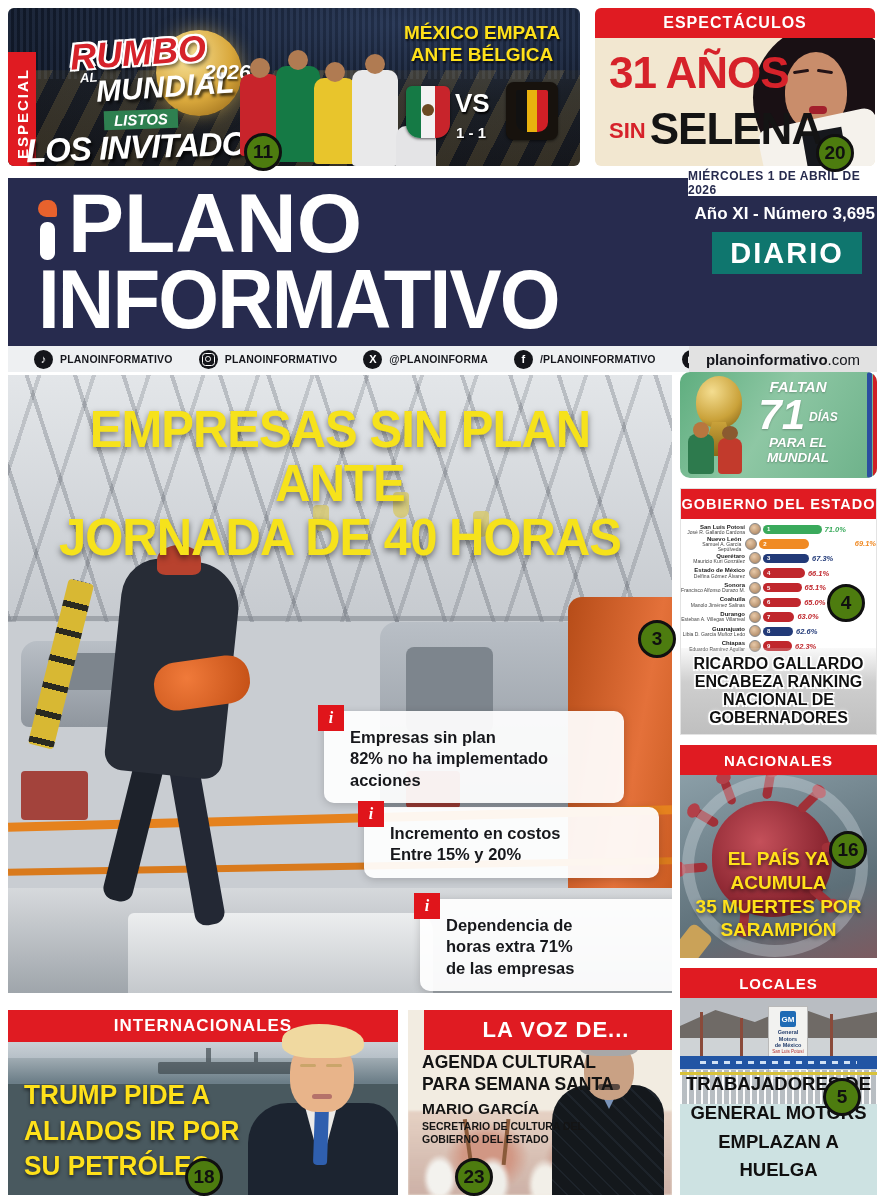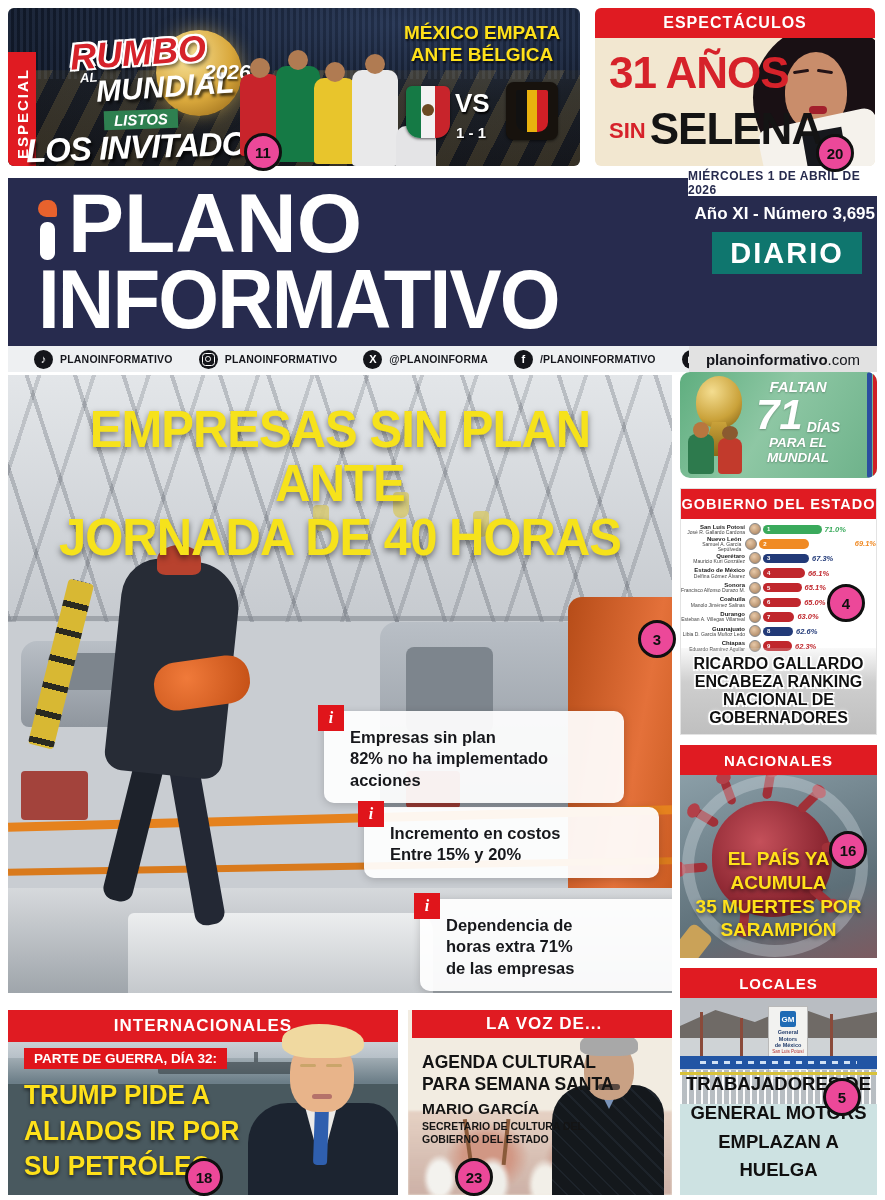--- a/index.html
+++ b/index.html
@@ -1,18 +1,18 @@
 <!DOCTYPE html>
 <html><head>
 <meta charset="utf-8">
 <style>
   html,body{margin:0;padding:0}
   body{width:885px;height:1200px;position:relative;background:#fff;font-family:"Liberation Sans",sans-serif;overflow:hidden}
   .abs{position:absolute}
-  .pnum{position:absolute;width:38px;height:38px;border-radius:50%;background:#ec4899;border:3px solid #101010;box-sizing:border-box;display:flex;align-items:center;justify-content:center;font-weight:900;font-size:15px;color:#101010;z-index:30}
+  .pnum{position:absolute;width:38px;height:38px;border-radius:50%;background:#4d7c0f;border:3px solid #101010;box-sizing:border-box;display:flex;align-items:center;justify-content:center;font-weight:900;font-size:19px;color:#101010;z-index:30}
   .redbar{background:#e01b22;color:#fff;font-weight:900;display:flex;align-items:center;justify-content:center;letter-spacing:1px}
   .pre{white-space:pre-line}
 
   
   .banL{left:8px;top:8px;width:572px;height:158px;border-radius:6px;overflow:hidden;
     background:radial-gradient(120% 90% at 70% 10%,#24324e 0%,#101827 55%,#0a0f1b 100%)}
   .banL .pitchglow{position:absolute;left:0;bottom:0;width:100%;height:55%;
     background:repeating-linear-gradient(100deg,rgba(201,162,74,.28) 0 14px,rgba(120,95,40,.12) 14px 28px);
     transform:skewX(-18deg) scale(1.2);opacity:.8}
   .banL .crowd{position:absolute;left:0;top:0;width:100%;height:45%;
@@ -120,21 +120,21 @@
   
   .wc{left:680px;top:372px;width:197px;height:106px;border-radius:10px;overflow:hidden;
     background:linear-gradient(120deg,#5fae7f,#8ec7a4 45%,#6cb189)}
   .wc .sb{position:absolute;right:5px;top:0;width:5px;height:100%;background:#2b4ea0;border-radius:3px}
   .wc .sr{position:absolute;right:0;top:0;width:4px;height:100%;background:#d01f26;border-radius:3px}
   .wc-txt{position:absolute;left:54px;top:6px;width:128px;text-align:center;color:#fff;font-style:italic;font-weight:900;
     text-shadow:0 1px 2px rgba(0,0,0,.25)}
   .wc-faltan{font-size:15px}
   .wc-midrow{display:flex;align-items:flex-end;justify-content:center;gap:4px}
   .wc-71{font-size:42px;line-height:.95}
-  .wc-dias{font-size:14px;margin-bottom:0}
+  .wc-dias{font-size:12px;margin-bottom:11px}
   .wc-para{font-size:13.5px;line-height:1.15}
   .trophy-ball{position:absolute;left:16px;top:4px;width:46px;height:52px;border-radius:50% 50% 45% 45%;
     background:radial-gradient(circle at 35% 30%,#f4dd90,#caa23a 60%,#7c5a10)}
   .trophy-base{position:absolute;left:22px;top:50px;width:34px;height:34px;
     background:linear-gradient(#caa23a,#8a6a18);clip-path:polygon(30% 0,70% 0,100% 100%,0 100%)}
   .mascot1{position:absolute;left:8px;top:62px;width:26px;height:40px;background:#2d7a4d;border-radius:8px 8px 4px 4px}
   .mascot1:before{content:"";position:absolute;left:5px;top:-12px;width:16px;height:16px;border-radius:50%;background:#b8763f}
   .mascot2{position:absolute;left:38px;top:66px;width:24px;height:36px;background:#c23a2c;border-radius:8px 8px 4px 4px}
   .mascot2:before{content:"";position:absolute;left:4px;top:-12px;width:16px;height:14px;border-radius:50%;background:#8a5a30}
 
@@ -195,21 +195,21 @@
   .t-shirt{position:absolute;left:66px;bottom:44px;width:34px;height:48px;background:#ecebe8;clip-path:polygon(0 0,100% 0,62% 100%,38% 100%)}
   .t-tie{position:absolute;left:76px;bottom:30px;width:14px;height:60px;background:#2f5fae;border-radius:4px;transform:rotate(2deg)}
   .t-face{position:absolute;left:52px;top:22px;width:64px;height:74px;border-radius:46% 46% 42% 42%;background:#e8b48a}
   .t-hair{position:absolute;left:44px;top:8px;width:82px;height:34px;border-radius:50% 60% 40% 40%;background:#f0d9a0}
   .t-brow1{position:absolute;left:62px;top:48px;width:16px;height:3px;background:#caa56a;border-radius:2px}
   .t-brow2{position:absolute;left:88px;top:48px;width:16px;height:3px;background:#caa56a;border-radius:2px}
   .t-mouth{position:absolute;left:74px;top:78px;width:20px;height:5px;border-radius:3px;background:#b5726a}
 
   
   .voz{left:408px;top:1010px;width:264px;height:185px;overflow:hidden;background:#f2ece1}
-  .voz .hdr{position:absolute;left:4px;top:0;width:100%;height:28px;font-size:17px;z-index:2}
+  .voz .hdr{position:absolute;left:16px;top:0;width:100%;height:40px;font-size:22px;z-index:2}
   .proc{position:absolute;left:0;bottom:0;width:100%;height:84px;opacity:.8;filter:blur(1px);
     background:radial-gradient(28px 40px at 12% 80%,#f4f4f2 0 40%,transparent 60%),
       radial-gradient(30px 44px at 32% 85%,#efefec 0 40%,transparent 60%),
       radial-gradient(30px 44px at 52% 88%,#f2f0ea 0 40%,transparent 60%),
       radial-gradient(60px 50px at 30% 55%,#c9826d 0 40%,transparent 70%),
       radial-gradient(70px 54px at 70% 60%,#b56a58 0 40%,transparent 70%),
       linear-gradient(rgba(196,140,120,.35),rgba(150,90,80,.5))}
   .cross{position:absolute;width:4px;height:46px;background:#8a5a3a;bottom:30px}
   .voz-h1{position:absolute;left:14px;top:42px;font-weight:900;font-size:17.5px;line-height:1.25;color:#141414;z-index:3}
   .voz-name{position:absolute;left:14px;top:90px;font-weight:900;font-size:15.5px;color:#141414;z-index:3}
@@ -526,21 +526,20 @@
 GENERAL MOTORS
 EMPLAZAN A HUELGA</div>
   <div class="hdr redbar">LOCALES</div>
 </div>
 <div class="pnum" style="left:823px;top:1078px">5</div>
 
 <div class="abs intl">
   <div class="fog"></div>
   <div class="ship"></div>
   <div class="hdr redbar">INTERNACIONALES</div>
-  <div class="wartag">PARTE DE GUERRA, DÍA 32:</div>
   <div class="intl-head pre">TRUMP PIDE A
 ALIADOS IR POR
 SU PETRÓLEO</div>
   <div class="trump">
     <div class="t-suit"></div>
     <div class="t-shirt"></div>
     <div class="t-tie"></div>
     <div class="t-face"></div>
     <div class="t-hair"></div>
     <div class="t-brow1"></div>

